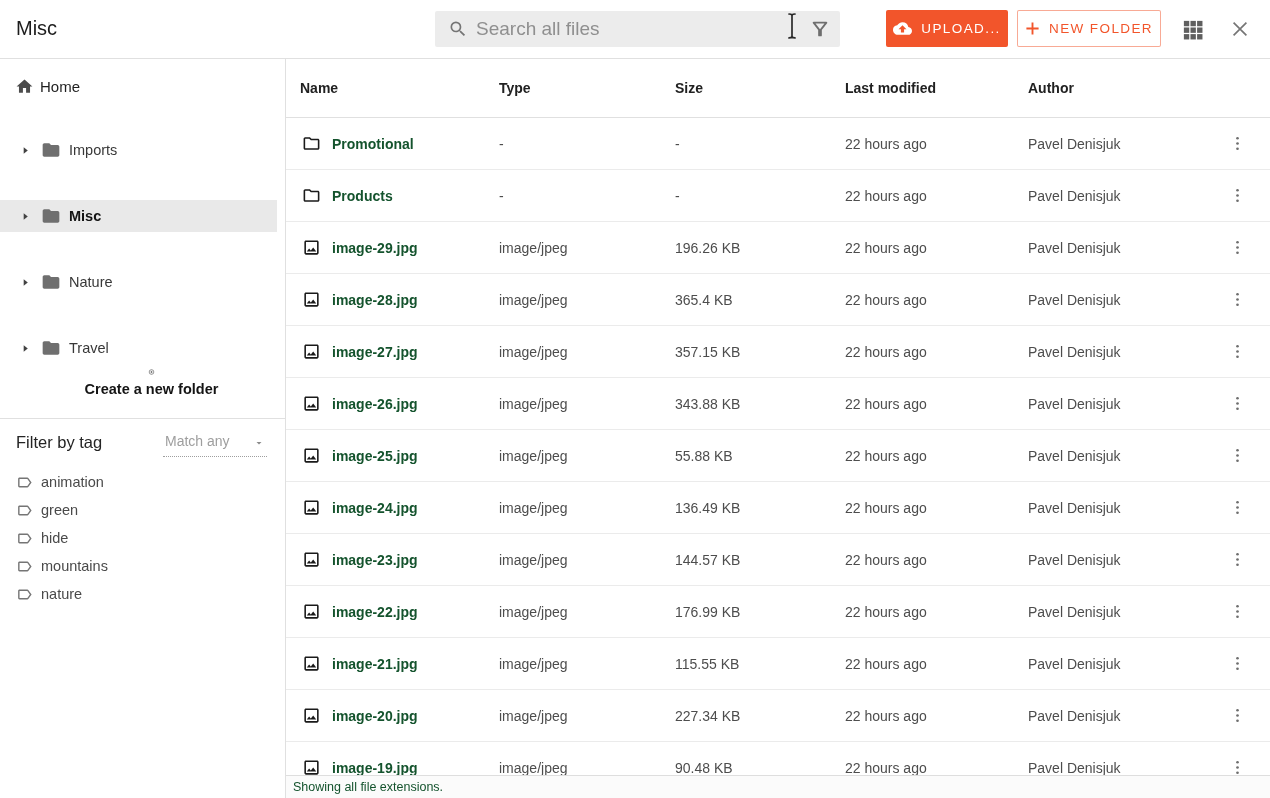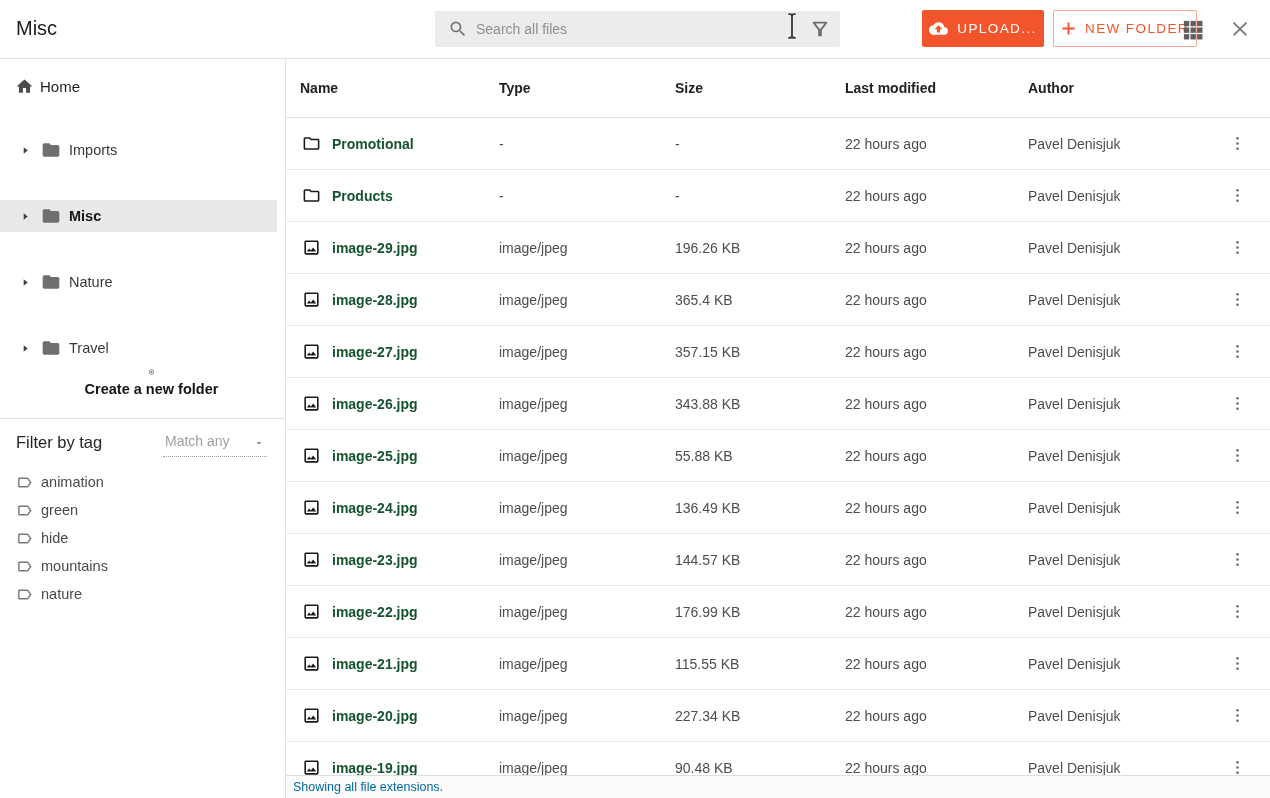--- a/index.html
+++ b/index.html
@@ -8,29 +8,29 @@
   :root { --accent: #F2552B; }
 
   
   .topbar { position: absolute; top: 0; left: 0; width: 1270px; height: 59px;
     background: #fff; border-bottom: 1px solid #e0e0e0; z-index: 5; }
   .page-title { position: absolute; left: 16px; top: 17px; font-size: 20px; color: #1c1c1c; }
   .search { position: absolute; left: 435px; top: 11px; width: 405px; height: 36px;
     background: #ececec; border-radius: 2px; display: flex; align-items: center; }
   .search svg.search-glyph { margin: 0 8px 0 13px; flex: none; }
   .search input { flex: 1; height: 100%; border: none; outline: none; background: transparent;
-    font-family: inherit; font-size: 14px; color: #424242; }
+    font-family: inherit; font-size: 19px; color: #424242; }
   .search input::placeholder { color: #8f8f8f; opacity: 1; }
   .search .funnel-wrap { flex: none; margin-right: 9px; border: none; background: none; cursor: pointer;
     display: flex; align-items: center; }
   .mouse-cursor { position: absolute; left: 785px; top: 11px; z-index: 9; pointer-events: none; }
 
   .btn { display: flex; align-items: center; justify-content: center; gap: 9px;
     border-radius: 2px; font-family: inherit; font-size: 13.5px; letter-spacing: 1.4px;
-    cursor: pointer; margin-left: 36px; }
+    cursor: pointer; }
   .btn-upload { position: absolute; left: 886px; top: 10px; width: 122px; height: 37px;
     background: var(--accent); color: #fff; border: none; }
   .btn-newfolder { position: absolute; left: 1017px; top: 10px; width: 144px; height: 37px;
     background: #fff; color: var(--accent); border: 1px solid rgba(242,85,43,.5); }
   .icon-btn { position: absolute; background: none; border: none; cursor: pointer; padding: 0;
     display: flex; align-items: center; }
   .grid-btn { left: 1181px; top: 18px; }
   .close-btn { left: 1229px; top: 18px; }
 
   
@@ -67,21 +67,21 @@
   .row { height: 52px; border-bottom: 1px solid #ebebeb; font-size: 14px; color: #4d4d4d; }
   .cell-name { display: flex; align-items: center; gap: 11px; font-weight: bold; color: #14532d;
     overflow: hidden; white-space: nowrap; }
   .ficon { display: flex; flex: none; margin-left: 2px; }
   .kebab { justify-self: center; background: none; border: none; cursor: pointer; padding: 4px;
     display: flex; }
 
   
   .footer { position: absolute; left: 286px; right: 0; bottom: 0; height: 23px;
     background: #fbfbfb; border-top: 1px solid #dedede; display: flex; align-items: center;
-    padding-left: 7px; font-size: 12.5px; color: #0369a1; z-index: 4; }
+    padding-left: 7px; font-size: 12.5px; color: #14532d; z-index: 4; }
 </style>
 </head>
 <body>
 
 <div class="topbar">
   <div class="page-title">Misc</div>
 
   <div class="search">
     <svg class="search-glyph" width="20" height="20" viewBox="0 0 24 24">
         <path fill="#757575" d="M15.5 14h-.79l-.28-.27A6.47 6.47 0 0 0 16 9.5 6.5 6.5 0 1 0 9.5 16c1.61 0 3.09-.59 4.23-1.57l.27.28v.79l5 4.99L20.49 19l-4.99-5zm-6 0C7.01 14 5 11.99 5 9.5S7.01 5 9.5 5 14 7.01 14 9.5 11.99 14 9.5 14z"></path>

